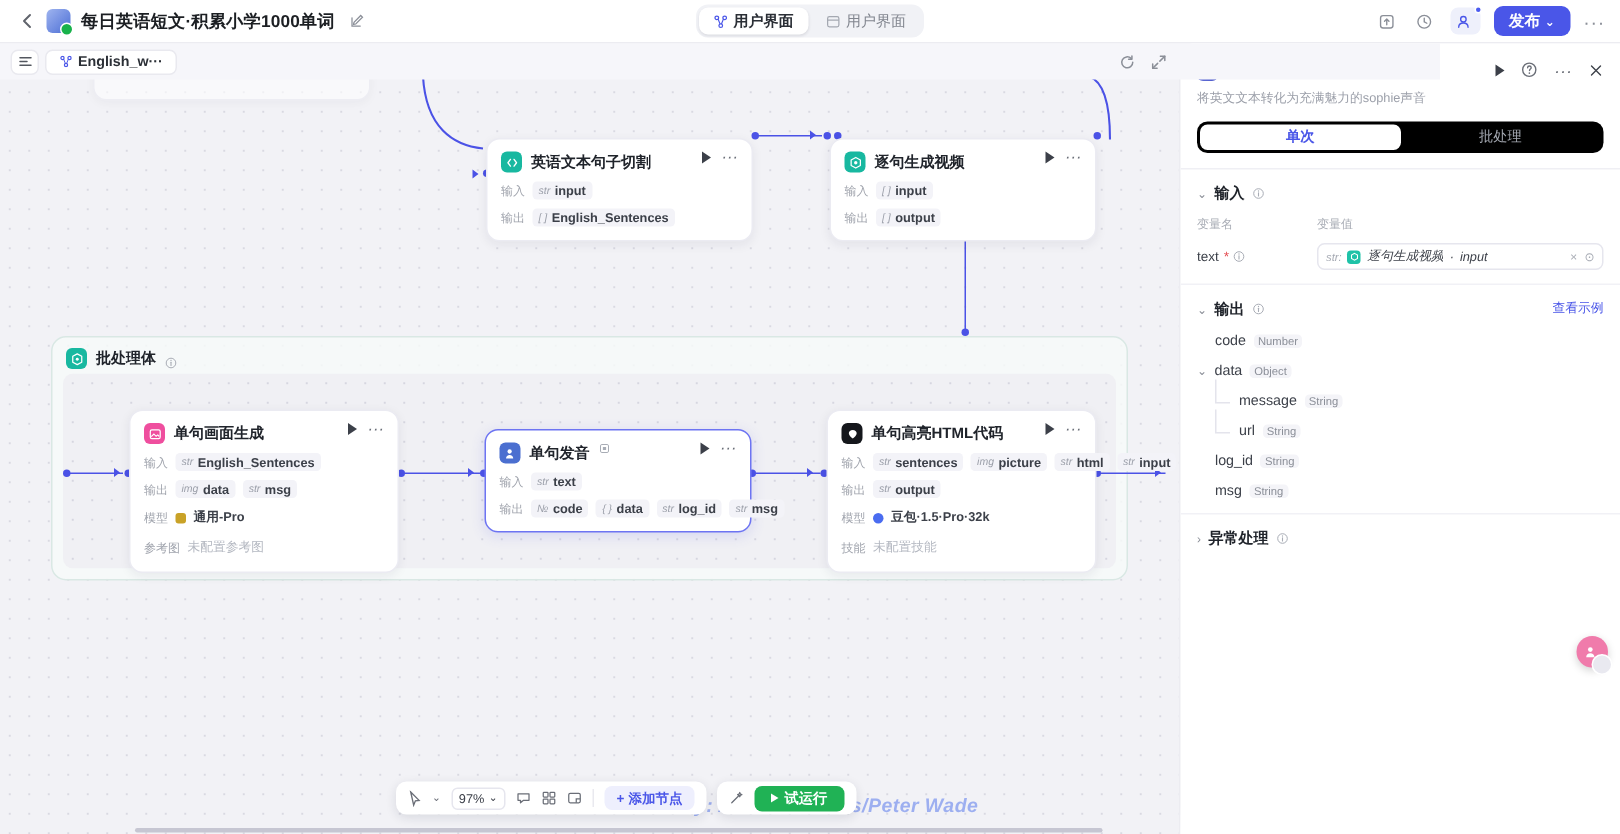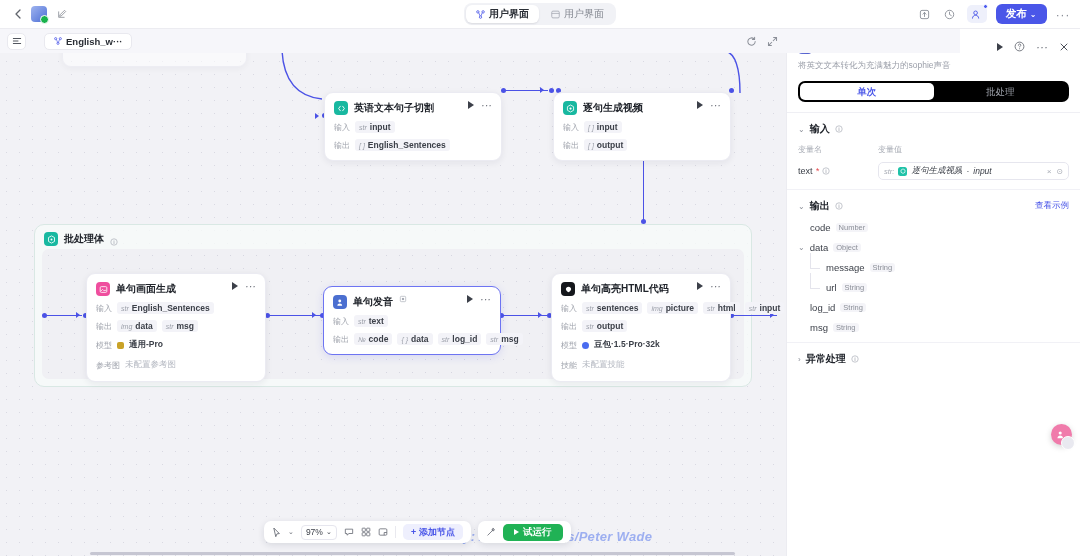--- a/index.html
+++ b/index.html
@@ -71,21 +71,21 @@
     display: flex; align-items: center; gap: 3px;
     height: 20px; padding: 0 10px; border-radius: 6px;
     background: #4a56e8; color: #fff; font-size: 10.5px; font-weight: 700;
     cursor: pointer; white-space: nowrap;
   }
   .more-dots { color: #8b8f98; font-size: 13px; cursor: pointer; letter-spacing: .5px; }
 
   
   .subbar {
     position: absolute; top: 29px; left: 0; width: 960px; height: 24px;
-    background: #f6f6fa; display: flex; align-items: center; gap: 18px; padding-left: 7px;
+    background: #f6f6fa; display: flex; align-items: center; gap: 4px; padding-left: 7px;
     z-index: 6;
   }
   .panel-toggle {
     width: 19px; height: 17px; border-radius: 5px; background: #fff;
     border: 1px solid #e9e9ef; display: flex; align-items: center; justify-content: center;
     cursor: pointer; color: #53575f;
   }
   .flow-tab {
     display: flex; align-items: center; gap: 4px;
     height: 17px; padding: 0 9px; border-radius: 5px; background: #fff;
@@ -276,20 +276,21 @@
 
 <div id="app">
 
   <div class="topbar">
     <div class="back-chev">
       <svg width="7" height="10" viewBox="0 0 7 10">
           <path d="M6 1L2 5l4 4" stroke="#60646c" stroke-width="1.3" fill="none" stroke-linecap="round" stroke-linejoin="round"></path>
         </svg>
     </div>
     <div class="app-avatar"></div>
+    <div class="app-title">每日英语短文·积累小学1000单词</div>
     <div class="ico-btn title-edit">
       <svg width="10" height="10" viewBox="0 0 12 12">
           <path d="M9 1.6l1.4 1.4L5 8.4 3.2 8.8 3.6 7 9 1.6z" fill="none" stroke="#8b8f98" stroke-width="1"></path>
           <path d="M2 3.4V10h6.6" fill="none" stroke="#8b8f98" stroke-width="1" stroke-linecap="round"></path>
         </svg>
     </div>
 
     <div class="seg-wrap">
       <div class="seg active">
         <span>

